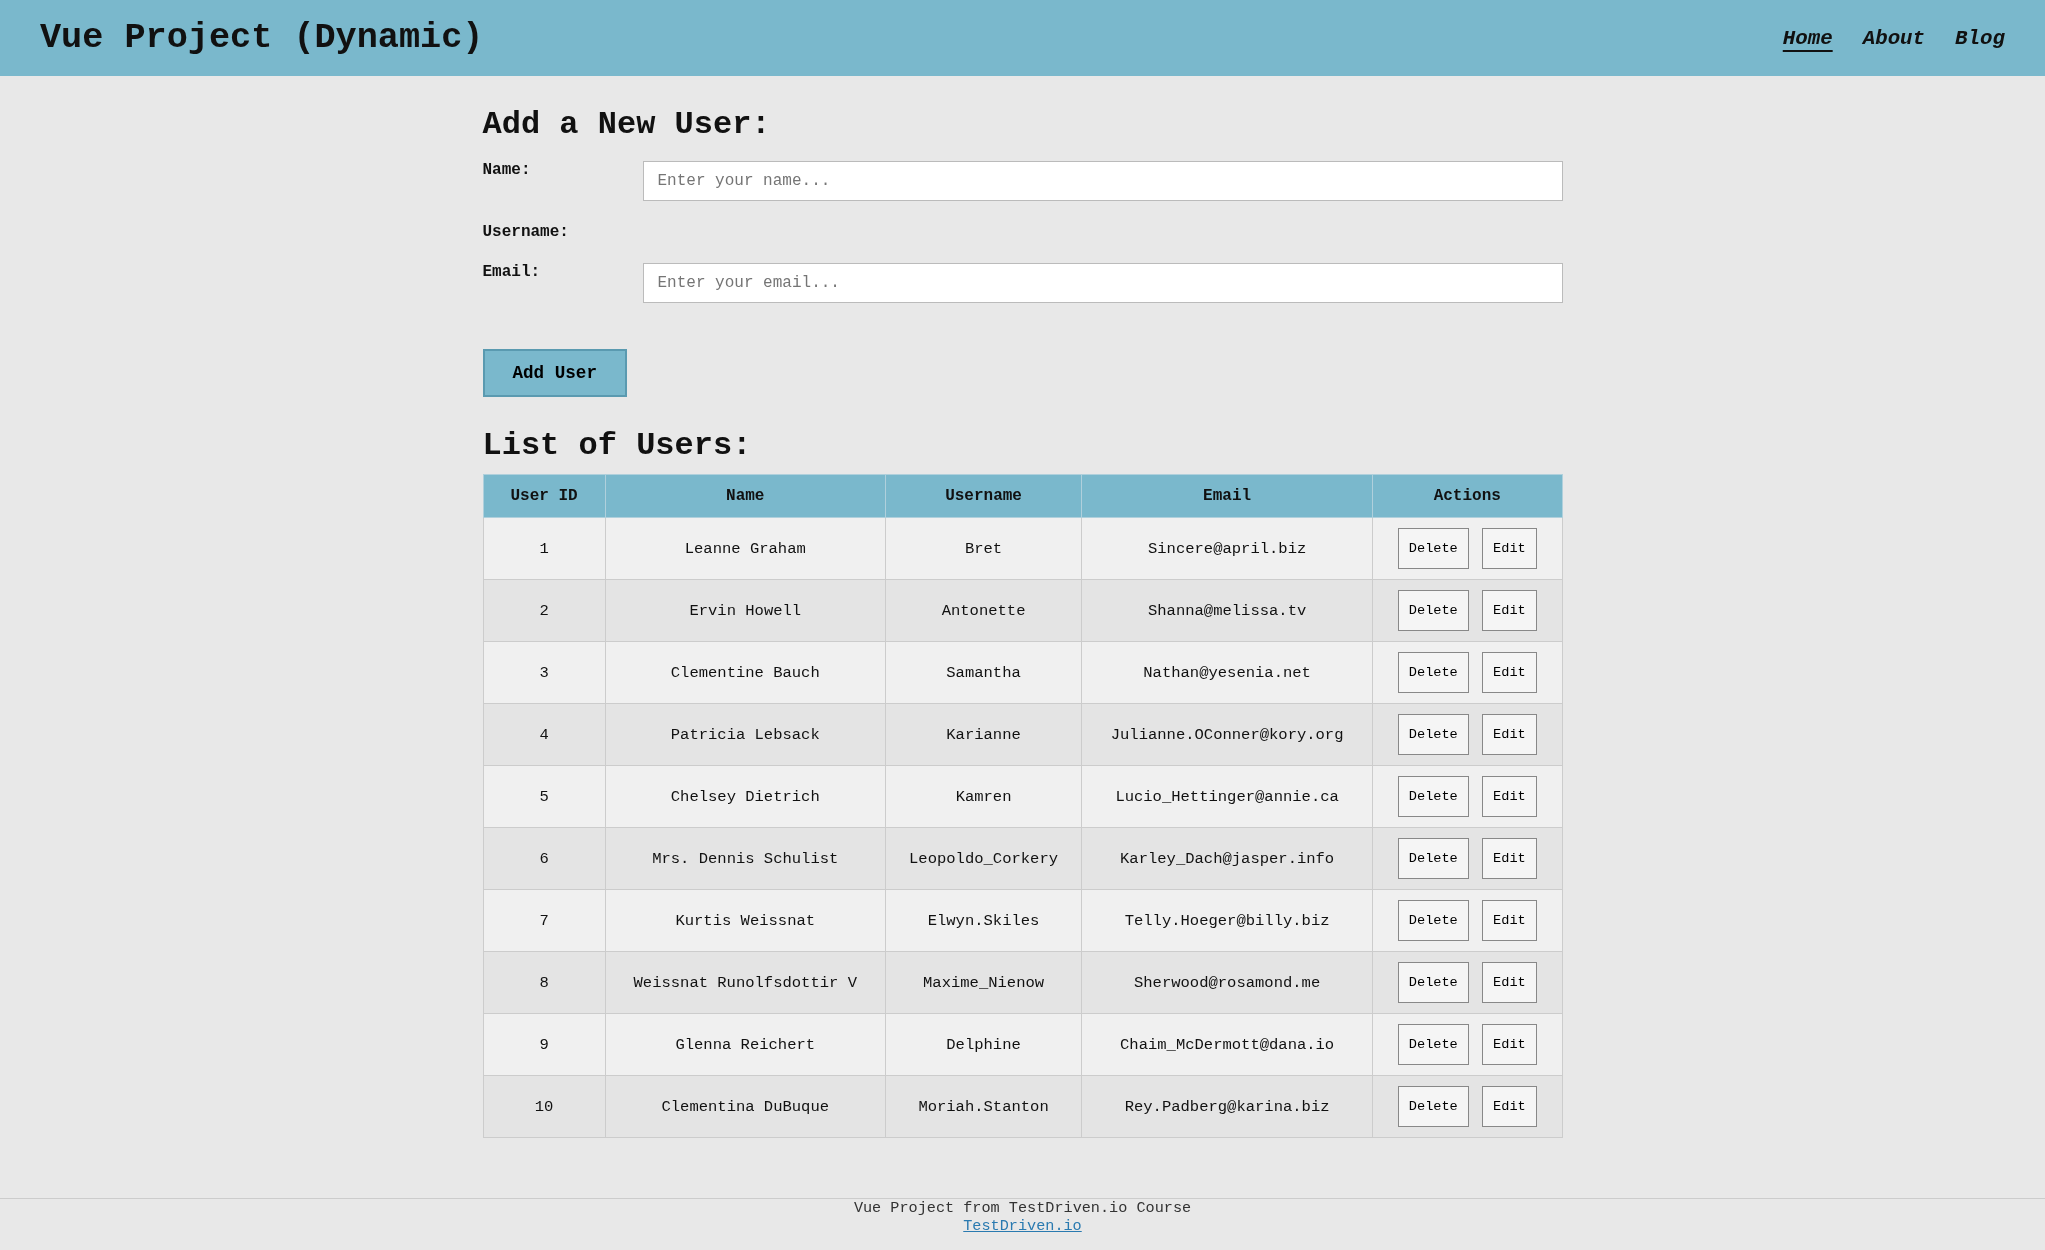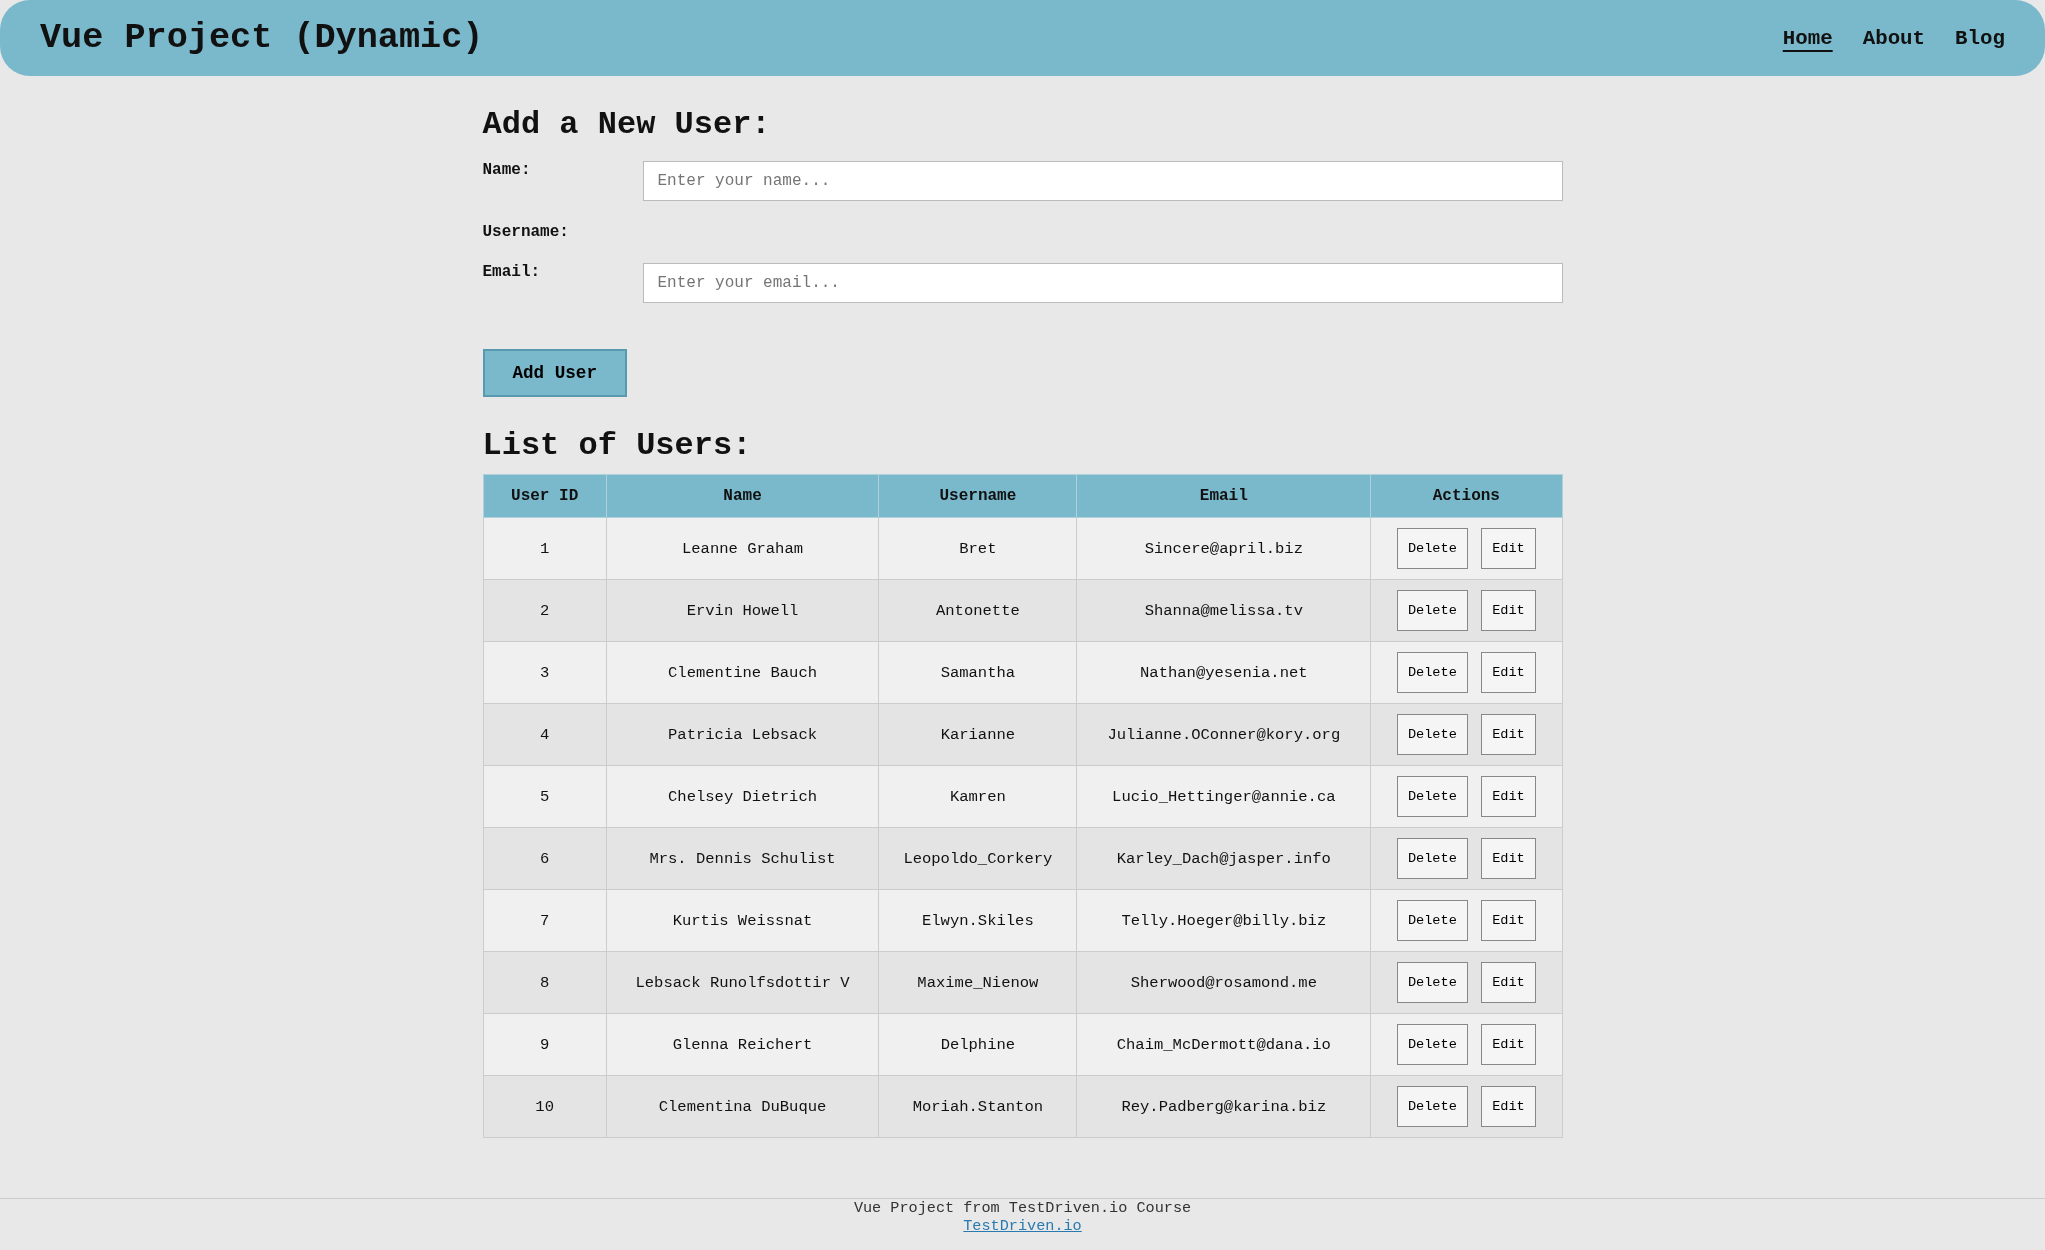--- a/index.html
+++ b/index.html
@@ -5,30 +5,30 @@
     * { box-sizing: border-box; margin: 0; padding: 0; }
     body { font-family: 'Courier New', Courier, monospace; background: #e8e8e8; color: #111; }
 
     
     #header {
       background: #7ab8cc;
       padding: 18px 40px;
       display: flex;
       align-items: center;
       justify-content: space-between;
-      border-radius: 30px;
     }
     #header .app-title {
       font-size: 2.2rem;
       font-weight: 900;
       color: #111;
     }
     #header nav {
       display: flex;
       gap: 30px;
+      font-style: italic;
     }
     #header nav a {
       font-size: 1.3rem;
       font-weight: 700;
       color: #111;
       text-decoration: none;
       cursor: pointer;
     }
     #header nav a.active {
       text-decoration: underline;
@@ -249,21 +249,21 @@
       <td>Kurtis Weissnat</td>
       <td>Elwyn.Skiles</td>
       <td>Telly.Hoeger@billy.biz</td>
       <td>
         <button class="action-btn">Delete</button>
         <button class="action-btn">Edit</button>
       </td>
     </tr>
         <tr>
       <td>8</td>
-      <td>Lebsack Runolfsdottir V</td>
+      <td>Weissnat Runolfsdottir V</td>
       <td>Maxime_Nienow</td>
       <td>Sherwood@rosamond.me</td>
       <td>
         <button class="action-btn">Delete</button>
         <button class="action-btn">Edit</button>
       </td>
     </tr>
         <tr>
       <td>9</td>
       <td>Glenna Reichert</td>

